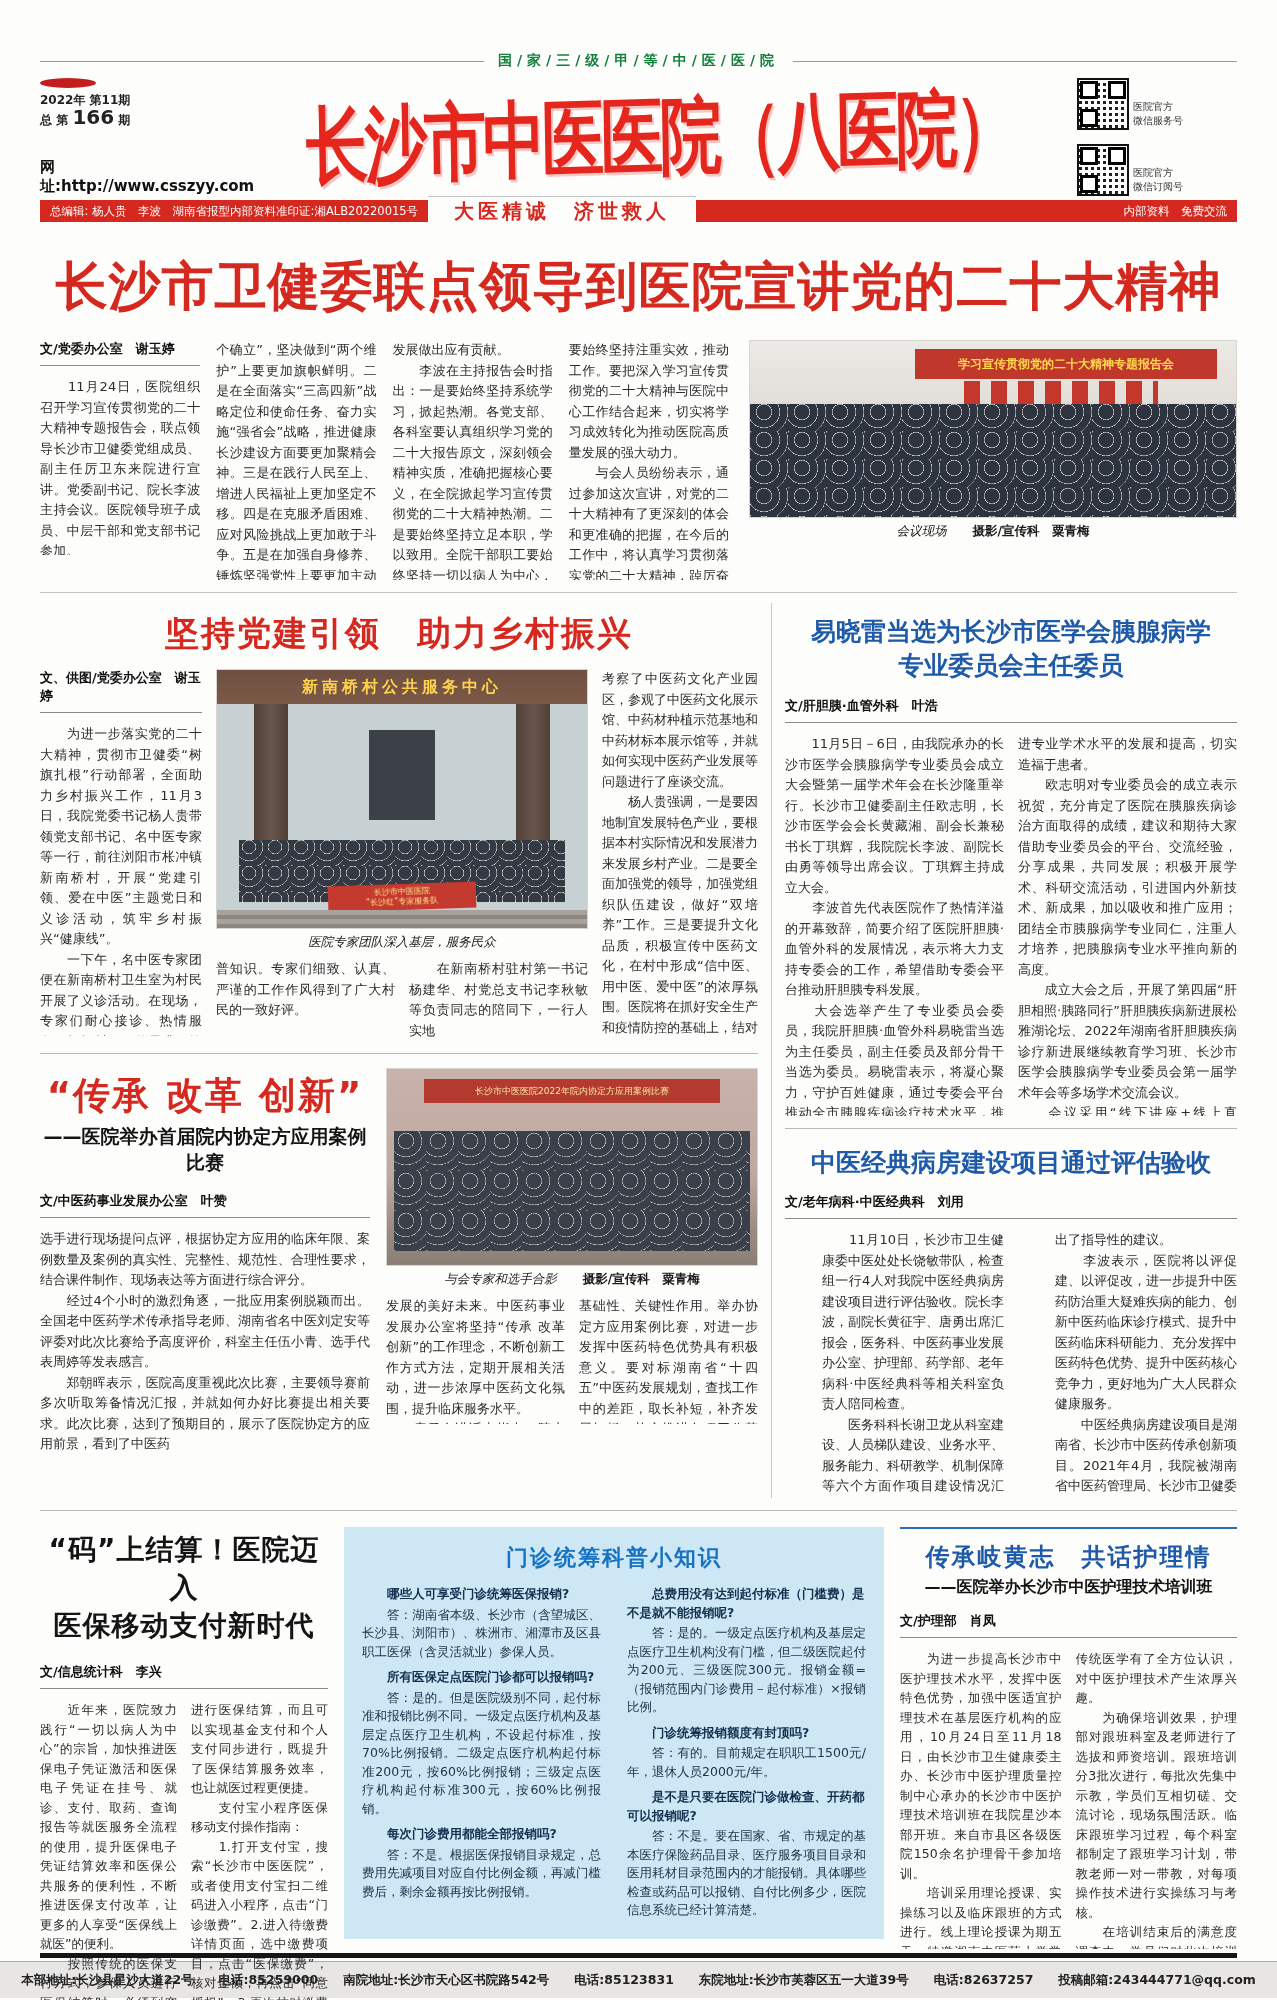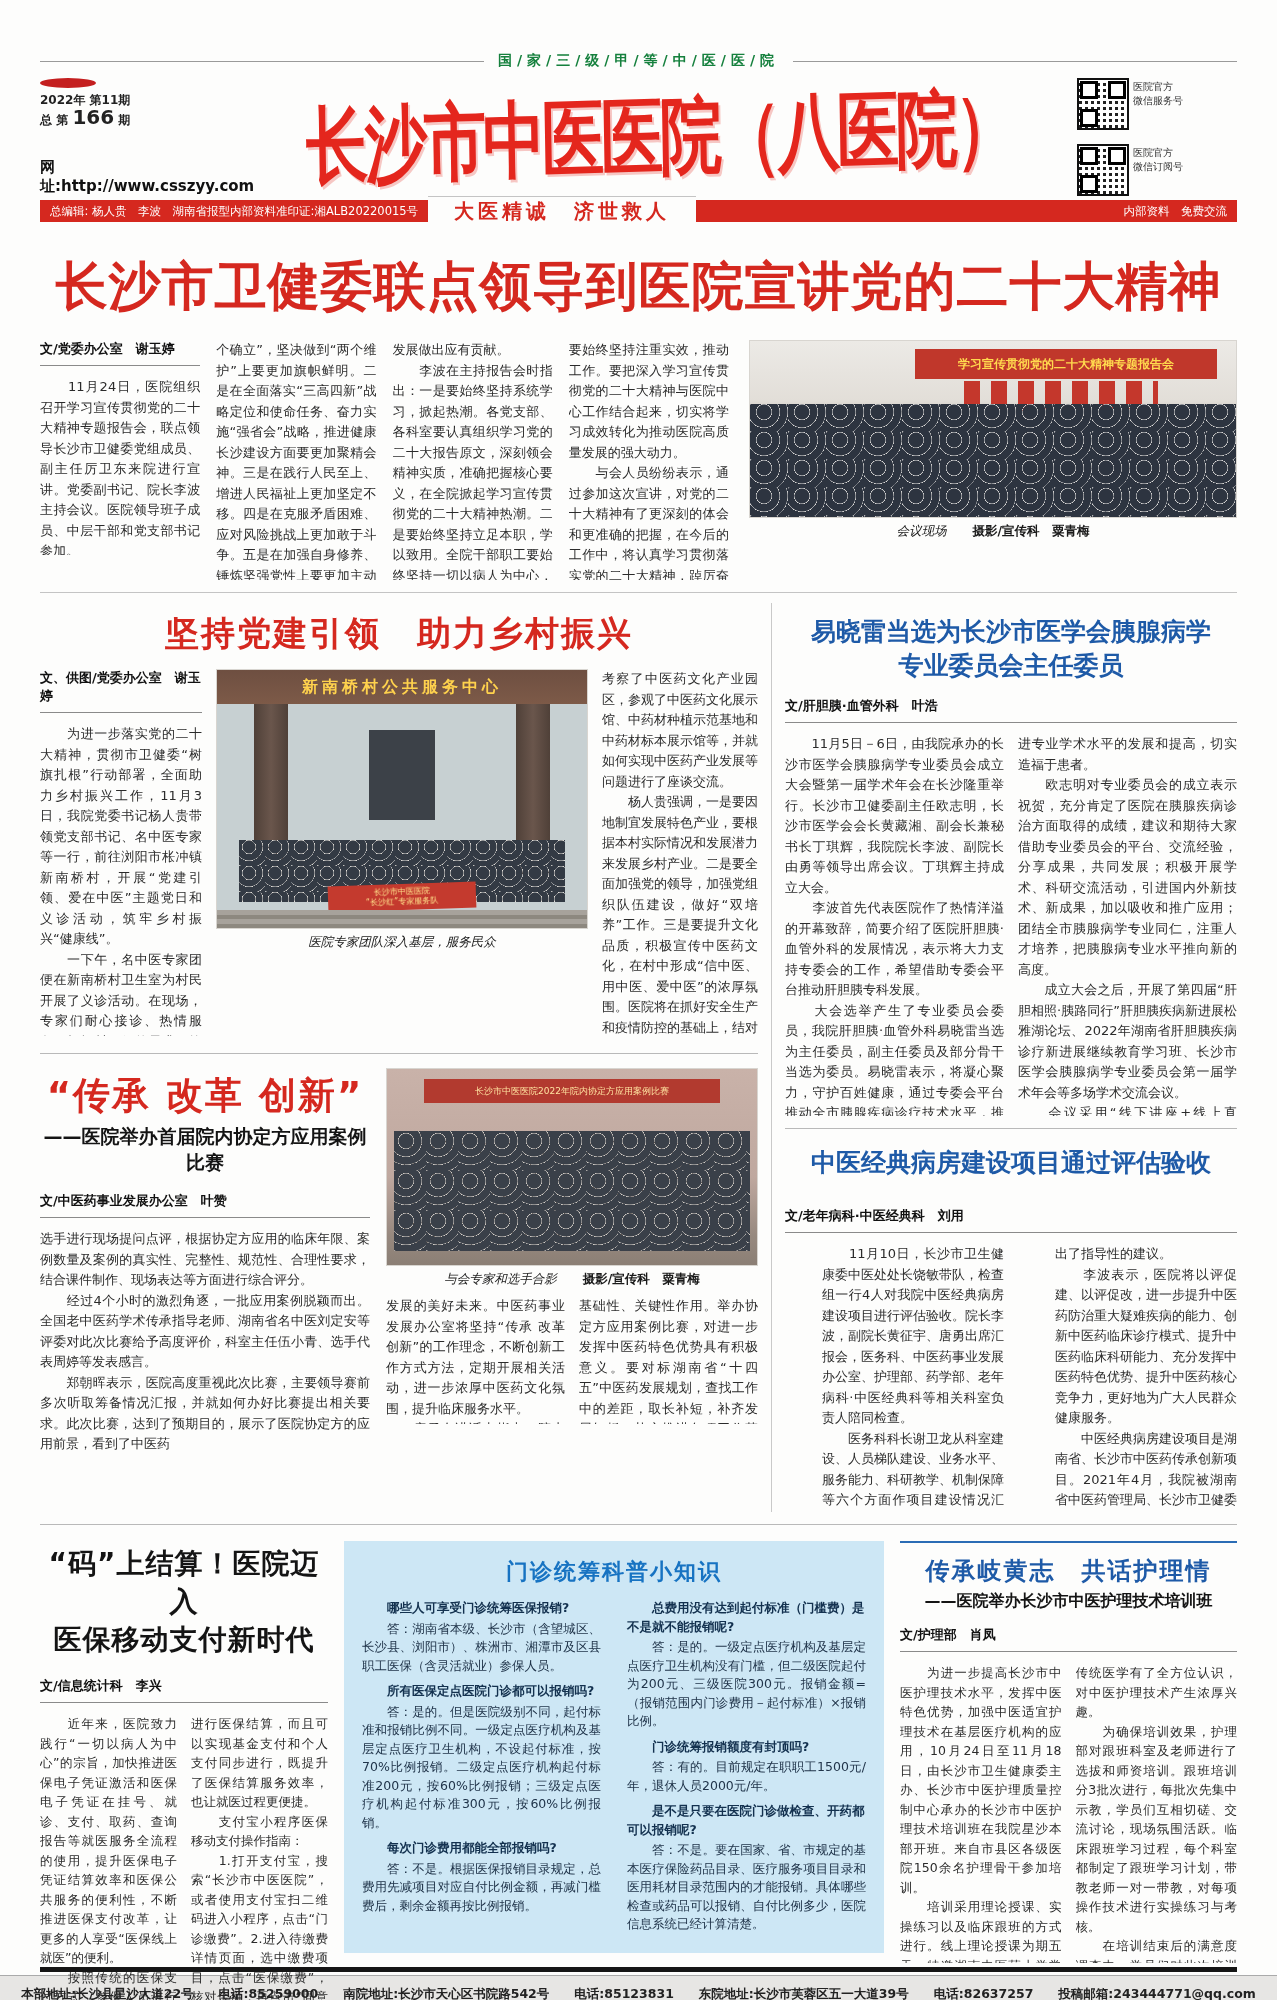--- a/index.html
+++ b/index.html
@@ -18,21 +18,21 @@
   .logo .w2{position:absolute;left:12px;top:20px;width:26px;height:18px;border-radius:0 60% 50% 50%;background:#2f9447;transform:rotate(-12deg);}
   .issue{font-size:12px;font-weight:bold;color:#222;line-height:17px;text-align:center;}
   .issue .big{font-size:20px;font-weight:bold;}
   .m-left .rule{width:150px;height:1px;background:#555;margin:5px 0 4px 0;}
   .site{font-size:15px;font-weight:bold;color:#111;margin-top:20px;}
   .m-center{flex:1;display:flex;align-items:center;justify-content:center;overflow:hidden;}
   .paper-title{font-family:"DejaVu Serif","Liberation Serif",serif;font-weight:bold;color:#e4261d;
       font-size:62px;letter-spacing:-3px;transform:scaleY(1.35) rotate(-1.2deg);white-space:nowrap;
       text-shadow:2px 2px 0 rgba(228,38,29,.25);}
   .m-right{width:158px;display:flex;flex-direction:column;justify-content:space-between;padding:2px 0;}
-  .qr-row{display:flex;align-items:flex-start;gap:6px;}
+  .qr-row{display:flex;align-items:flex-end;gap:6px;}
   .qr{width:48px;height:48px;position:relative;flex:none;
       background:repeating-linear-gradient(0deg,#111 0 3px,#fff 3px 6px),repeating-linear-gradient(90deg,#111 0 3px,#fff 3px 6px);
       background-blend-mode:screen;outline:2px solid #111;}
   .qr:before,.qr:after{content:"";position:absolute;width:12px;height:12px;border:3px solid #000;background:#fff;}
   .qr:before{left:1px;top:1px;} .qr:after{right:1px;top:1px;}
   .qr .c3{position:absolute;width:12px;height:12px;border:3px solid #000;background:#fff;left:1px;bottom:1px;}
   .qr-label{font-size:10px;line-height:14px;color:#333;white-space:pre-line;}
   
   .redbar{display:flex;align-items:center;height:22px;background:#d5281f;margin-top:4px;}
   .redbar .side{color:#fff;font-size:11.5px;padding:0 10px;white-space:nowrap;}
@@ -117,21 +117,21 @@
                        repeating-radial-gradient(circle at 20px 52px,#55483f 0 9px,rgba(0,0,0,0) 10px);
       background-size:32px 40px,42px 44px,38px 52px;}
   .a4r-cols{display:flex;gap:14px;height:128px;margin-top:8px;}
   .a4r-cols .col{flex:1;}
   
   .a3-hl{font-size:25px;line-height:34px;margin:12px 0 14px 0;white-space:pre-line;}
   .a3-cols{display:flex;gap:14px;height:382px;}
   .a3-cols .col{flex:1;}
   
   .a5{border-top:1px solid #b9b9b9;margin-top:12px;padding-top:14px;}
-  .a5-hl{font-size:25px;line-height:32px;margin:4px 0 28px 0;}
+  .a5-hl{font-size:25px;line-height:32px;margin:4px 0 14px 0;}
   .a5-cols{display:flex;gap:14px;height:268px;}
   .a5-cols .col{flex:1;margin-left:37px;}
   
   .row4{display:flex;gap:16px;border-top:1px solid #b9b9b9;margin-top:12px;padding-top:16px;height:412px;}
   .a6{width:288px;flex:none;}
   .a6-hl{font-size:28px;line-height:38px;letter-spacing:1px;white-space:pre-line;margin:4px 0 18px 0;}
   .a6-cols{display:flex;gap:14px;height:300px;}
   .a6-cols .col{flex:1;font-size:12.5px;line-height:19.5px;}
   .qabox{width:540px;flex:none;background:#cde7f5;padding:14px 18px;box-sizing:border-box;}
   .qa-title{font-size:22px;color:#1773c2;letter-spacing:2px;margin:2px 0 12px 0;}
@@ -255,20 +255,24 @@
               <div class="ppl"></div>
               <div class="rbanner">
                   <span>长沙市中医医院
 “长沙红”专家服务队</span>
                 </div>
               <div class="steps"></div>
             </div>
             <div class="caption">
               <span class="cap-t">医院专家团队深入基层，服务民众</span>
             </div>
+            <div class="a2-minis">
+              <div class="col">普知识。专家们细致、认真、严谨的工作作风得到了广大村民的一致好评。</div>
+              <div class="col">　　在新南桥村驻村第一书记杨建华、村党总支书记李秋敏等负责同志的陪同下，一行人实地</div>
+            </div>
           </div>
           <div class="a2-c3 col">考察了中医药文化产业园区，参观了中医药文化展示馆、中药材种植示范基地和中药材标本展示馆等，并就如何实现中医药产业发展等问题进行了座谈交流。
 　　杨人贵强调，一是要因地制宜发展特色产业，要根据本村实际情况和发展潜力来发展乡村产业。二是要全面加强党的领导，加强党组织队伍建设，做好“双培养”工作。三是要提升文化品质，积极宣传中医药文化，在村中形成“信中医、用中医、爱中医”的浓厚氛围。医院将在抓好安全生产和疫情防控的基础上，结对帮扶单位，因地制宜、发挥党建引领，充分利用专家资源，大力促进各项工作落地。</div>
         </div>
       </div>
 
       <div class="a4">
         <div class="a4-wrap">
           <div class="a4-left">
             <div class="a4-hl hl-red">“传承 改革 创新”</div>

